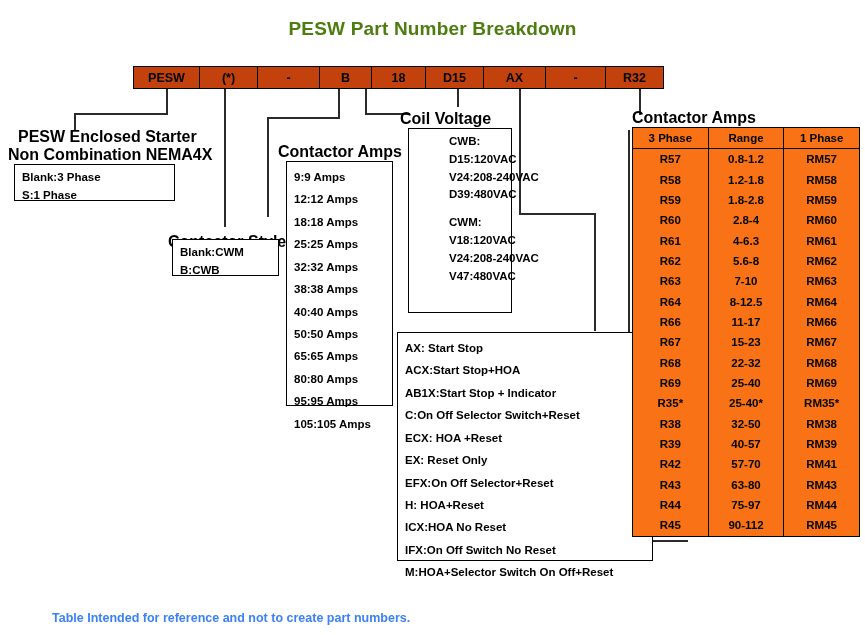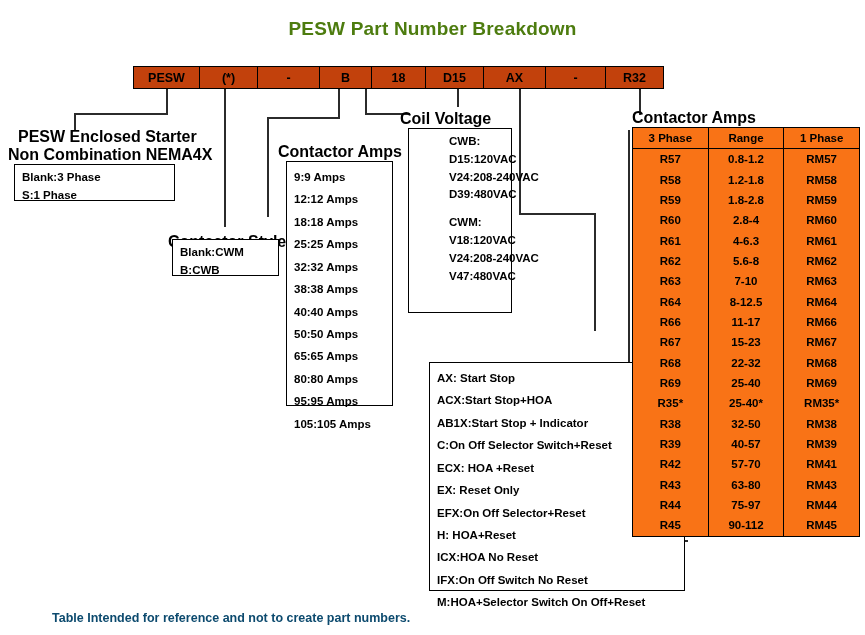--- a/index.html
+++ b/index.html
@@ -30,21 +30,21 @@
     font-weight: bold;
     color: #4d7c0f;
     letter-spacing: 0.2px;
   }
   .footer {
     position: absolute;
     left: 52px;
     top: 611px;
     font-size: 12.5px;
     font-weight: bold;
-    color: #0c4a6e;
+    color: #3b82f6;
   }
 
   
   .pn-row {
     position: absolute;
     left: 133px;
     top: 66px;
     height: 23px;
     display: flex;
     border: 1.5px solid #000;
@@ -200,21 +200,21 @@
       <div class="li">V24:208-240VAC</div>
       <div class="li">D39:480VAC</div>
       <div class="li gap"></div>
       <div class="li">CWM:</div>
       <div class="li">V18:120VAC</div>
       <div class="li">V24:208-240VAC</div>
       <div class="li">V47:480VAC</div>
     </div>
 
   <div class="hd-c" style="left:432px; top:340px; width:158px;margin-top:40px;">Control Devices</div>
-  <div class="box spaced" style="left:397px; top:362px; width:256px; height:229px;margin-left:32px;" id="box-control">
+  <div class="box spaced" style="left:397px; top:332px; width:256px; height:229px;" id="box-control">
       <div class="li">AX: Start Stop</div>
       <div class="li">ACX:Start Stop+HOA</div>
       <div class="li">AB1X:Start Stop + Indicator</div>
       <div class="li">C:On Off Selector Switch+Reset</div>
       <div class="li">ECX: HOA +Reset</div>
       <div class="li">EX: Reset Only</div>
       <div class="li">EFX:On Off Selector+Reset</div>
       <div class="li">H: HOA+Reset</div>
       <div class="li">ICX:HOA No Reset</div>
       <div class="li">IFX:On Off Switch No Reset</div>

